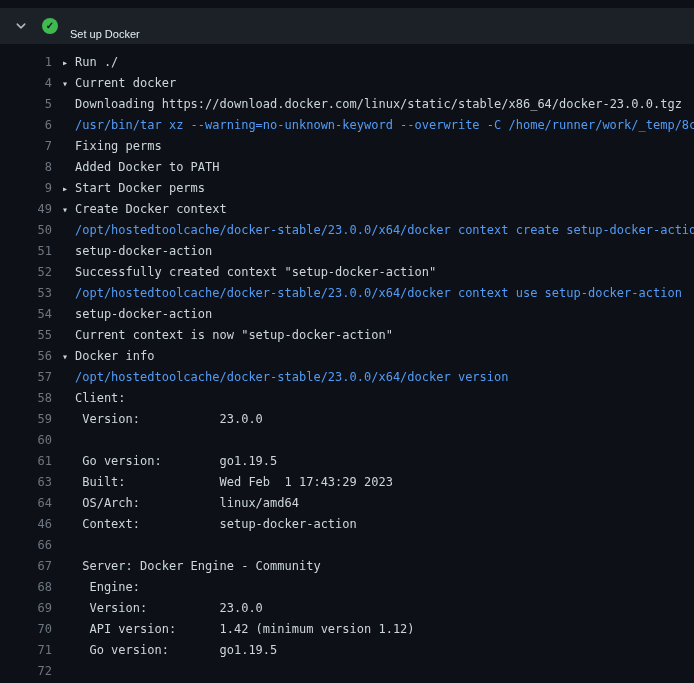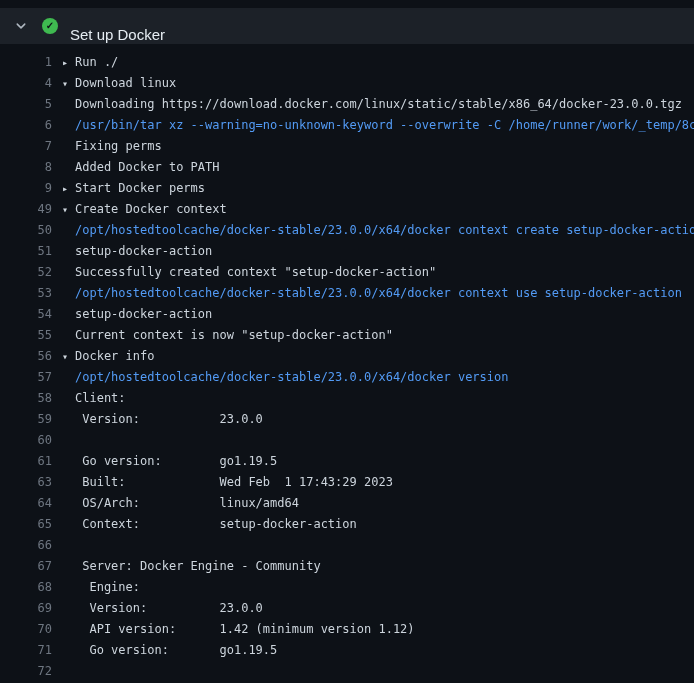--- a/index.html
+++ b/index.html
@@ -44,21 +44,21 @@
     flex:none;
   }
   .check-glyph{
     color:#0d1117;
     font-size:10px;
     font-weight:bold;
     line-height:1;
   }
   .step-title{
     color:var(--title);
-    font-size:15px;
+    font-size:11px;
     margin-top:16px;
   }
   .log{
     padding-top:8px;
     font-family:"DejaVu Sans Mono","Liberation Mono",monospace;
     font-size:12px;
     line-height:21px;
   }
   .log-line{
     display:flex;
@@ -101,42 +101,42 @@
         <path d="M3 5.5l5 5 5-5" fill="none" stroke="currentColor" stroke-width="2" stroke-linecap="round" stroke-linejoin="round"></path>
       </svg>
     </span>
     <span class="check-circle">
       <span class="check-glyph">✓</span>
     </span>
     <span class="step-title">Set up Docker</span>
   </div>
   <div class="log">
       <div class="log-line"><span class="line-num">1</span><span class="arrow">▸</span><span class="line-text"><span class="seg-plain">Run ./</span></span></div>
-      <div class="log-line"><span class="line-num">4</span><span class="arrow">▾</span><span class="line-text"><span class="seg-plain">Download linux</span></span></div>
+      <div class="log-line"><span class="line-num">4</span><span class="arrow">▾</span><span class="line-text"><span class="seg-plain">Current docker</span></span></div>
       <div class="log-line"><span class="line-num">5</span><span class="arrow"></span><span class="line-text"><span class="seg-plain">Downloading </span><span class="seg-link">https://download.docker.com/linux/static/stable/x86_64/docker-23.0.0.tgz</span></span></div>
       <div class="log-line"><span class="line-num">6</span><span class="arrow"></span><span class="line-text"><span class="seg-command">/usr/bin/tar xz --warning=no-unknown-keyword --overwrite -C /home/runner/work/_temp/8c9</span></span></div>
       <div class="log-line"><span class="line-num">7</span><span class="arrow"></span><span class="line-text"><span class="seg-plain">Fixing perms</span></span></div>
       <div class="log-line"><span class="line-num">8</span><span class="arrow"></span><span class="line-text"><span class="seg-plain">Added Docker to PATH</span></span></div>
       <div class="log-line"><span class="line-num">9</span><span class="arrow">▸</span><span class="line-text"><span class="seg-plain">Start Docker perms</span></span></div>
       <div class="log-line"><span class="line-num">49</span><span class="arrow">▾</span><span class="line-text"><span class="seg-plain">Create Docker context</span></span></div>
       <div class="log-line"><span class="line-num">50</span><span class="arrow"></span><span class="line-text"><span class="seg-command">/opt/hostedtoolcache/docker-stable/23.0.0/x64/docker context create setup-docker-action</span></span></div>
       <div class="log-line"><span class="line-num">51</span><span class="arrow"></span><span class="line-text"><span class="seg-plain">setup-docker-action</span></span></div>
       <div class="log-line"><span class="line-num">52</span><span class="arrow"></span><span class="line-text"><span class="seg-plain">Successfully created context "setup-docker-action"</span></span></div>
       <div class="log-line"><span class="line-num">53</span><span class="arrow"></span><span class="line-text"><span class="seg-command">/opt/hostedtoolcache/docker-stable/23.0.0/x64/docker context use setup-docker-action</span></span></div>
       <div class="log-line"><span class="line-num">54</span><span class="arrow"></span><span class="line-text"><span class="seg-plain">setup-docker-action</span></span></div>
       <div class="log-line"><span class="line-num">55</span><span class="arrow"></span><span class="line-text"><span class="seg-plain">Current context is now "setup-docker-action"</span></span></div>
       <div class="log-line"><span class="line-num">56</span><span class="arrow">▾</span><span class="line-text"><span class="seg-plain">Docker info</span></span></div>
       <div class="log-line"><span class="line-num">57</span><span class="arrow"></span><span class="line-text"><span class="seg-command">/opt/hostedtoolcache/docker-stable/23.0.0/x64/docker version</span></span></div>
       <div class="log-line"><span class="line-num">58</span><span class="arrow"></span><span class="line-text"><span class="seg-plain">Client:</span></span></div>
       <div class="log-line"><span class="line-num">59</span><span class="arrow"></span><span class="line-text"><span class="seg-plain"> Version:           23.0.0</span></span></div>
       <div class="log-line"><span class="line-num">60</span><span class="arrow"></span></div>
       <div class="log-line"><span class="line-num">61</span><span class="arrow"></span><span class="line-text"><span class="seg-plain"> Go version:        go1.19.5</span></span></div>
       <div class="log-line"><span class="line-num">63</span><span class="arrow"></span><span class="line-text"><span class="seg-plain"> Built:             Wed Feb  1 17:43:29 2023</span></span></div>
       <div class="log-line"><span class="line-num">64</span><span class="arrow"></span><span class="line-text"><span class="seg-plain"> OS/Arch:           linux/amd64</span></span></div>
-      <div class="log-line"><span class="line-num">65</span><span class="arrow"></span><span class="line-text"><span class="seg-plain"> Context:           setup-docker-action</span></span></div>
+      <div class="log-line"><span class="line-num">46</span><span class="arrow"></span><span class="line-text"><span class="seg-plain"> Context:           setup-docker-action</span></span></div>
       <div class="log-line"><span class="line-num">66</span><span class="arrow"></span><span class="line-text"><span class="seg-plain"></span></span></div>
       <div class="log-line"><span class="line-num">67</span><span class="arrow"></span><span class="line-text"><span class="seg-plain"> Server: Docker Engine - Community</span></span></div>
       <div class="log-line"><span class="line-num">68</span><span class="arrow"></span><span class="line-text"><span class="seg-plain">  Engine:</span></span></div>
       <div class="log-line"><span class="line-num">69</span><span class="arrow"></span><span class="line-text"><span class="seg-plain">  Version:          23.0.0</span></span></div>
       <div class="log-line"><span class="line-num">70</span><span class="arrow"></span><span class="line-text"><span class="seg-plain">  API version:      1.42 (minimum version 1.12)</span></span></div>
       <div class="log-line"><span class="line-num">71</span><span class="arrow"></span><span class="line-text"><span class="seg-plain">  Go version:       go1.19.5</span></span></div>
       <div class="log-line"><span class="line-num">72</span><span class="arrow"></span><span class="line-text"></span></div>
     </div>
 </div>
 

